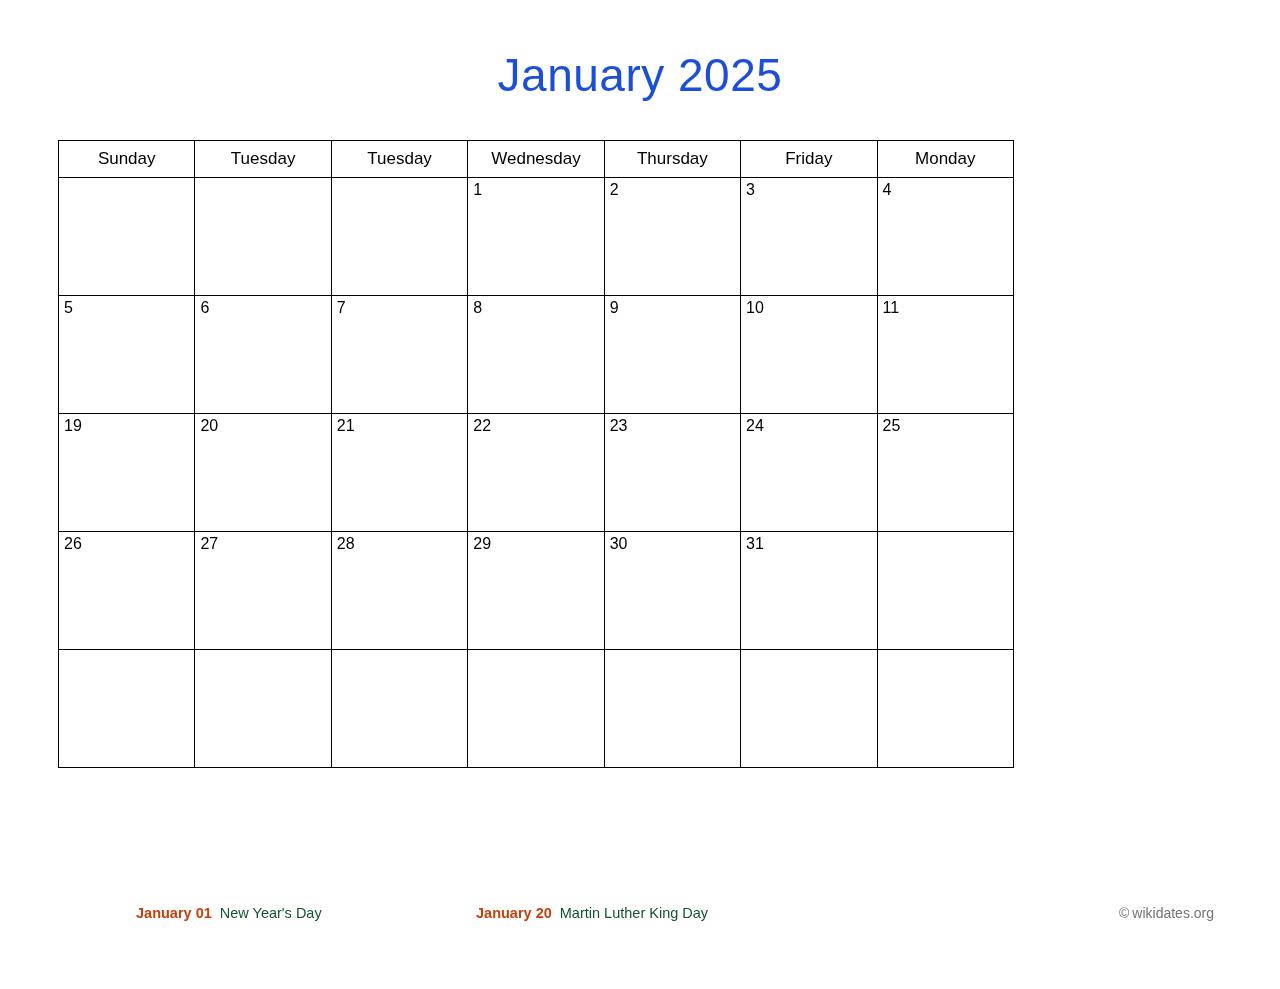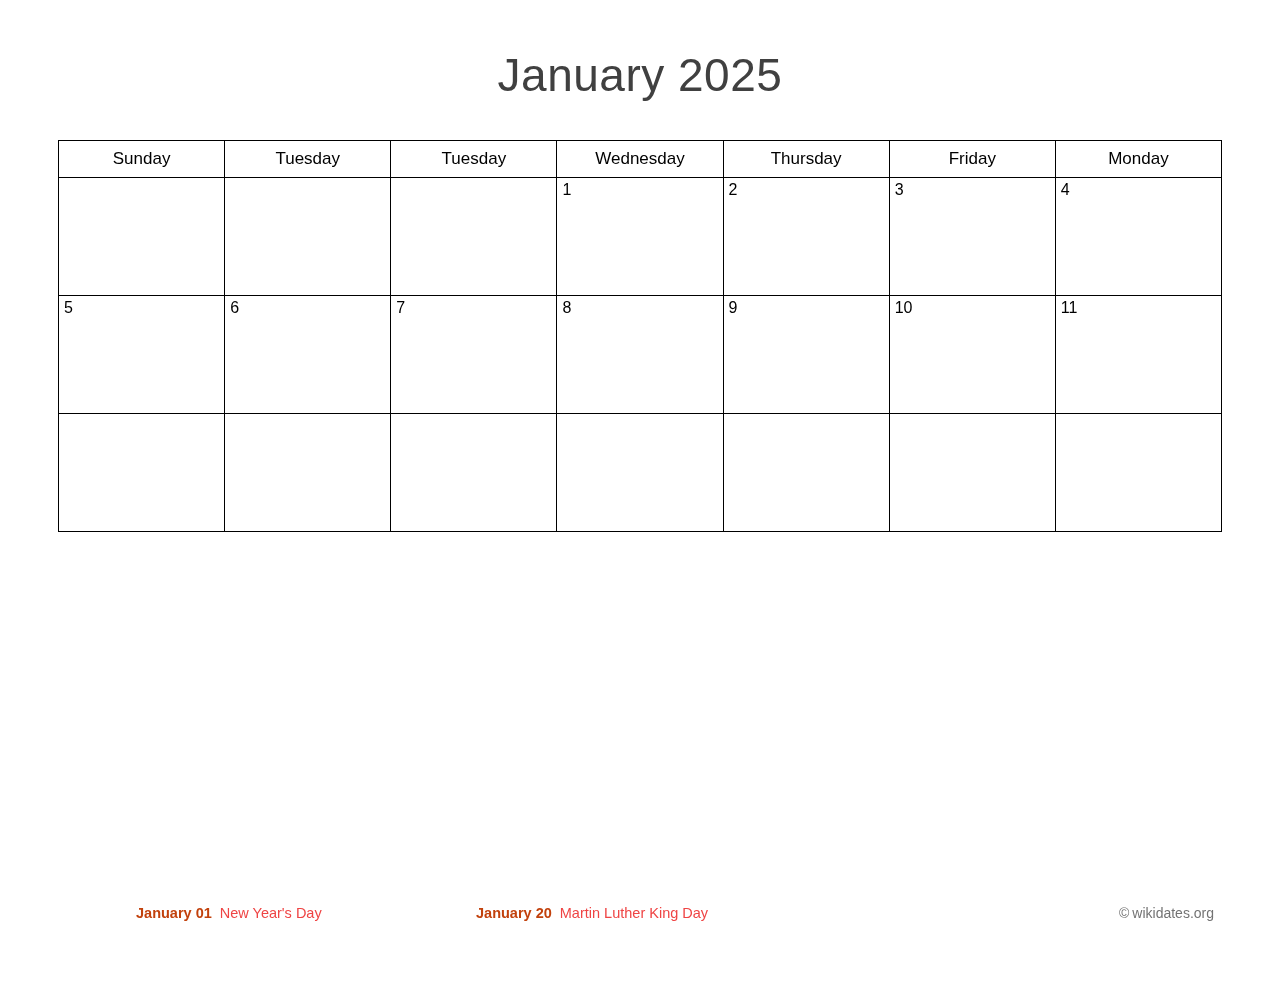--- a/index.html
+++ b/index.html
@@ -23,31 +23,31 @@
   }
   .title {
     text-align: center;
     font-size: 46px;
     font-weight: normal;
     letter-spacing: 0.5px;
     margin: 0;
     padding-top: 52px;
     padding-bottom: 0;
     line-height: 1.0;
-    color: #404040;
+    color: #1d4ed8;
   }
   .cal-wrap {
     position: absolute;
     left: 58px;
     top: 140px;
     width: 1164px;
   }
   table.calendar {
     border-collapse: collapse;
-    width: 1164px;
+    width: 956px;
     table-layout: fixed;
     padding-left: 8px;
   }
   table.calendar th,
   table.calendar td {
     border: 1px solid #000000;
     padding: 0;
     vertical-align: top;
   }
   table.calendar th {
@@ -83,21 +83,21 @@
     top: 9px;
   }
   .holiday-item.h0 { left: 78px; }
   .holiday-item.h1 { left: 418px; }
   .holiday-date {
     color: #c2410c;
     font-weight: bold;
     margin-right: 8px;
   }
   .holiday-name {
-    color: #ef4444;
+    color: #14532d;
   }
   .credit {
     position: absolute;
     right: 8px;
     top: 9px;
     font-size: 14px;
     color: #737373;
     white-space: nowrap;
   }
   .credit .c-sym { margin-right: 3px; }
@@ -160,20 +160,66 @@
               <span class="daynum">8</span>
             </td>
           <td>
               <span class="daynum">9</span>
             </td>
           <td>
               <span class="daynum">10</span>
             </td>
           <td>
               <span class="daynum">11</span>
+            </td>
+        </tr>
+        <tr>
+          <td>
+              <span class="daynum">19</span>
+            </td>
+          <td>
+              <span class="daynum">20</span>
+            </td>
+          <td>
+              <span class="daynum">21</span>
+            </td>
+          <td>
+              <span class="daynum">22</span>
+            </td>
+          <td>
+              <span class="daynum">23</span>
+            </td>
+          <td>
+              <span class="daynum">24</span>
+            </td>
+          <td>
+              <span class="daynum">25</span>
+            </td>
+        </tr>
+        <tr>
+          <td>
+              <span class="daynum">26</span>
+            </td>
+          <td>
+              <span class="daynum">27</span>
+            </td>
+          <td>
+              <span class="daynum">28</span>
+            </td>
+          <td>
+              <span class="daynum">29</span>
+            </td>
+          <td>
+              <span class="daynum">30</span>
+            </td>
+          <td>
+              <span class="daynum">31</span>
+            </td>
+          <td>
+              <span class="daynum"></span>
             </td>
         </tr>
         <tr>
           <td>
               <span class="daynum"></span>
             </td>
           <td>
               <span class="daynum"></span>
             </td>
           <td>

